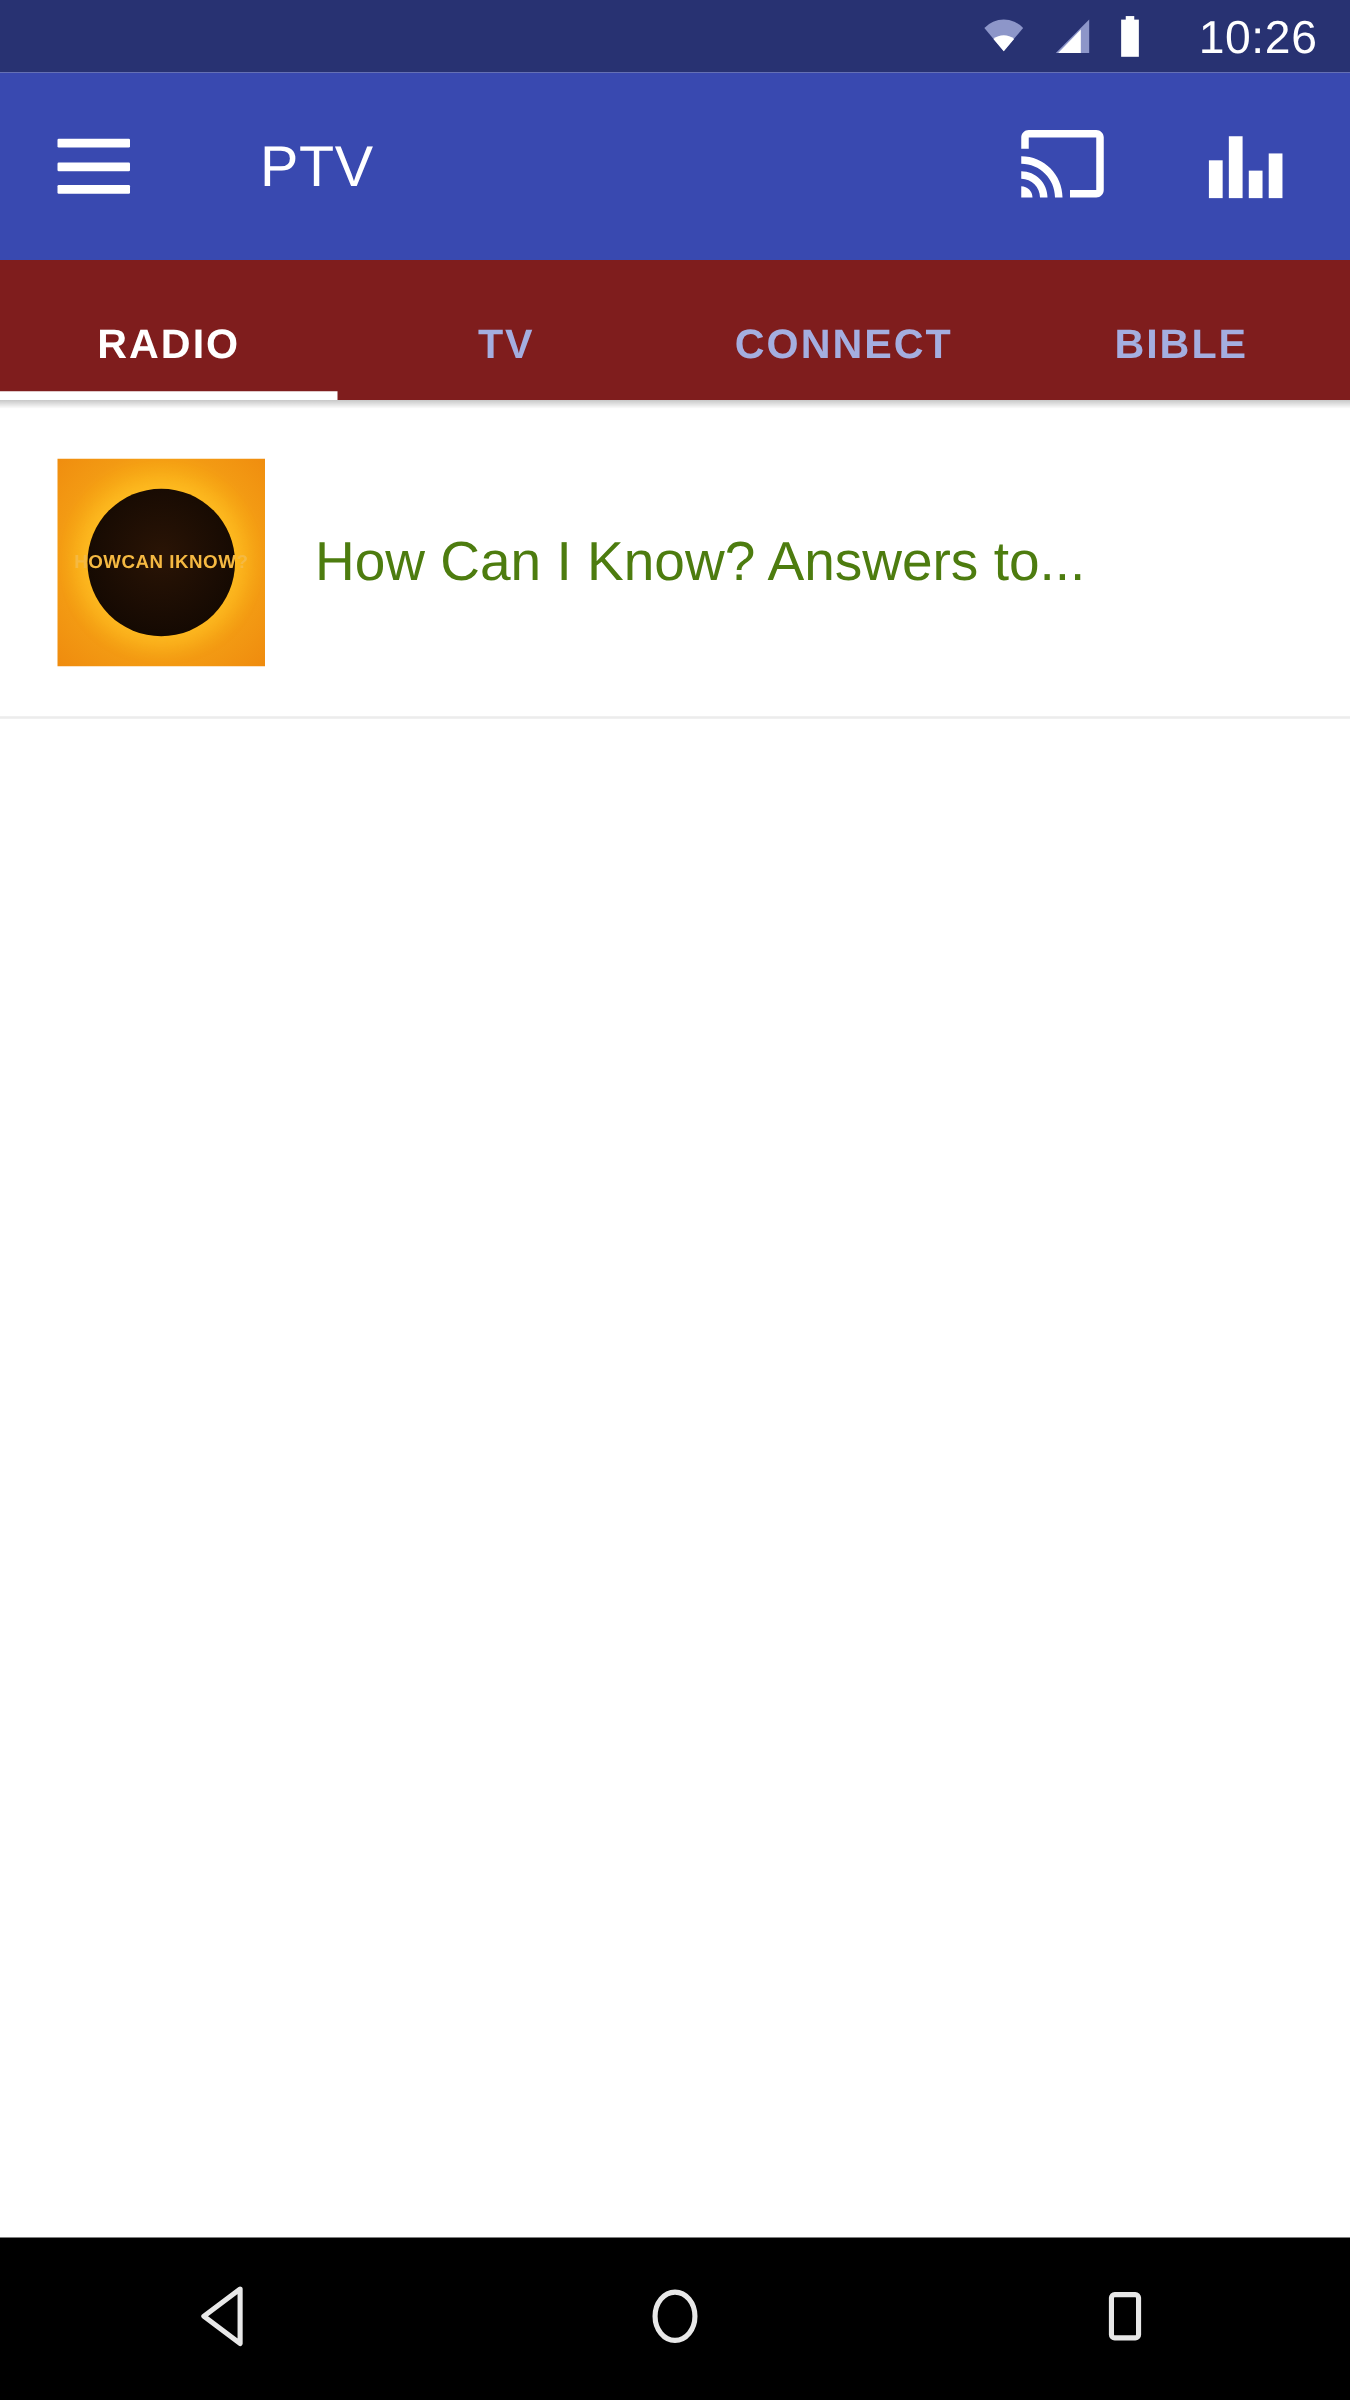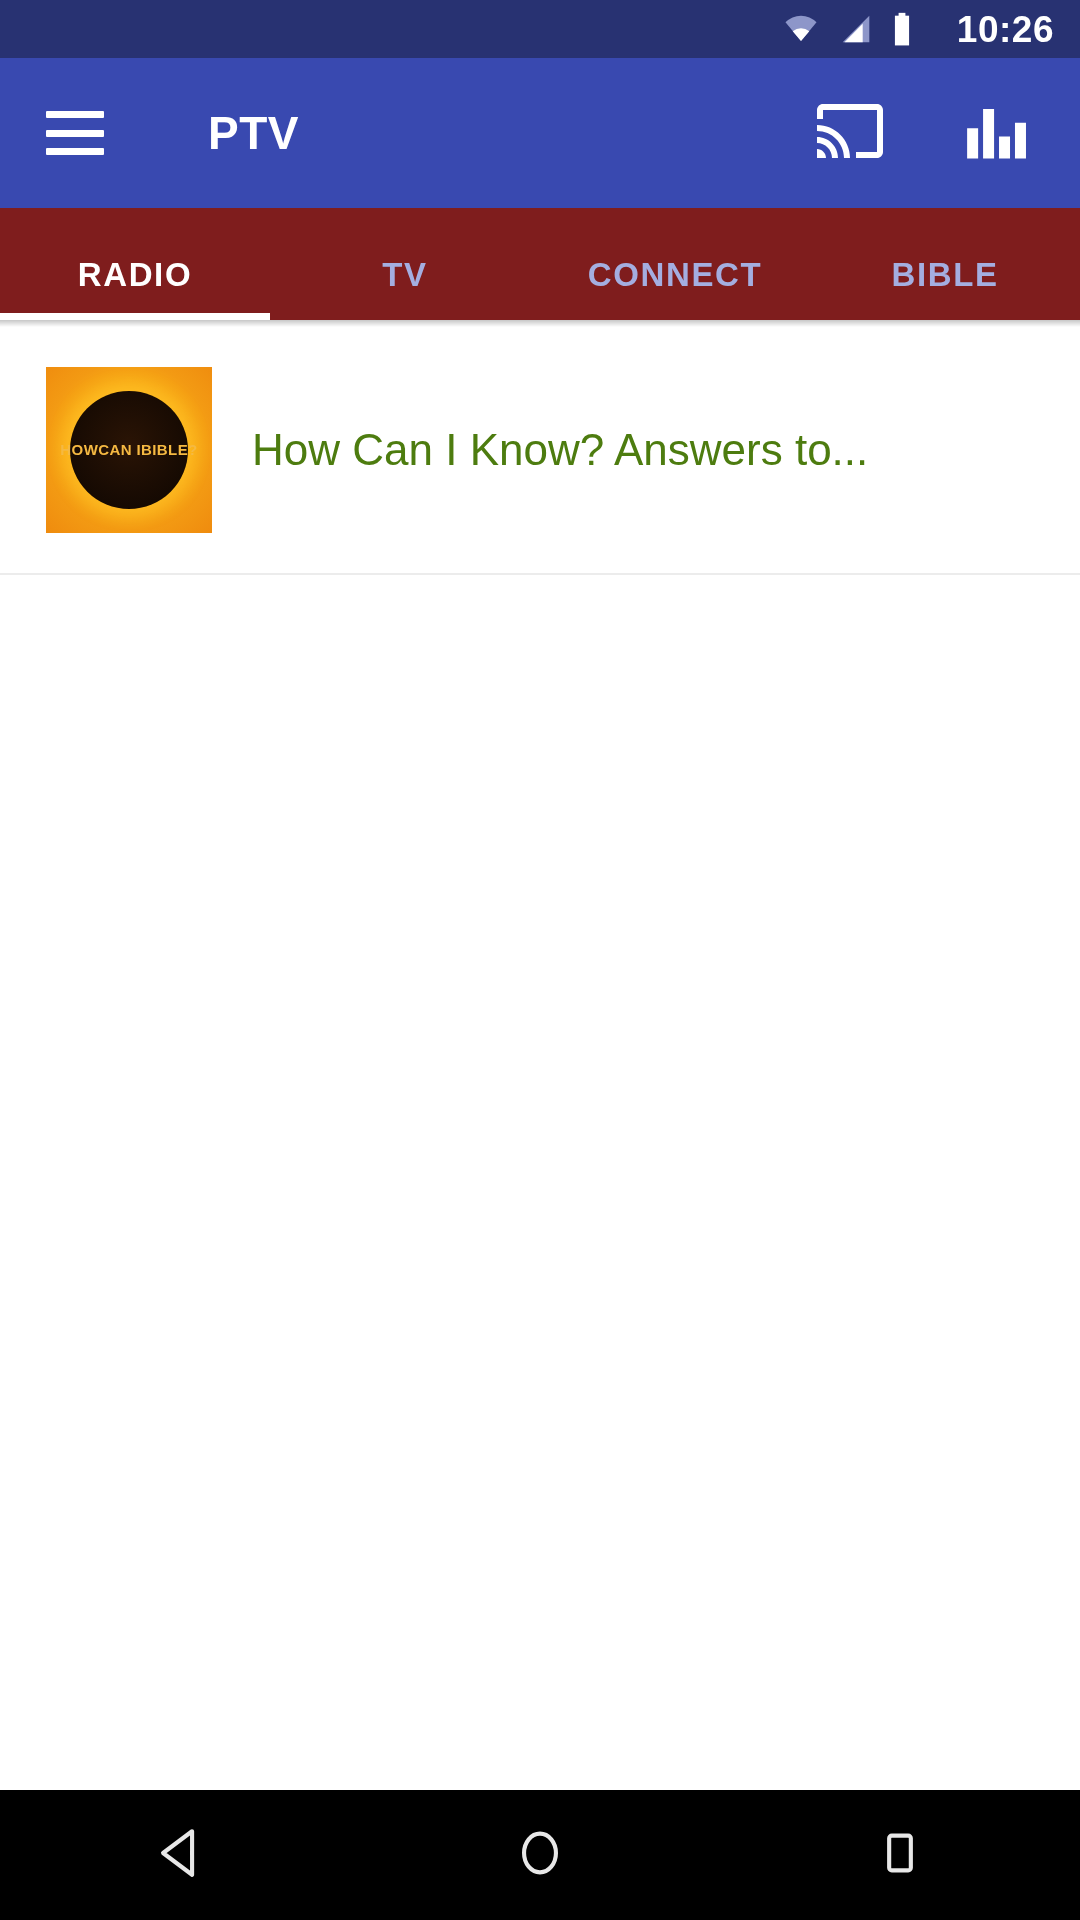--- a/index.html
+++ b/index.html
@@ -12,35 +12,35 @@
   #screen { position:relative; width:1080px; height:1920px; background:#fff; }
 
   
   .status-bar {
     height:58px; background:#283272;
     display:flex; align-items:center; justify-content:flex-end;
     padding-right:26px; gap:16px;
   }
   .sb-icon { display:block; }
   .status-time {
-    color:#ffffff; font-size:37px; font-weight:700;
+    color:#ffffff; font-size:37px; font-weight:400;
     letter-spacing:0.5px; margin-left:28px; line-height:1;
   }
 
   
   .app-bar {
     height:150px; background:#3949b0;
     display:flex; align-items:center; padding:0 46px;
     position:relative;
   }
   .hamburger { width:58px; height:44px; display:flex; flex-direction:column;
     justify-content:space-between; cursor:pointer; }
   .hamburger span { display:block; height:7px; background:#fff; border-radius:1px; }
   .app-title {
-    color:#ffffff; font-size:46px; font-weight:700;
+    color:#ffffff; font-size:46px; font-weight:400;
     margin-left:104px; letter-spacing:0.5px;
   }
   .app-actions { margin-left:auto; display:flex; align-items:center; gap:70px; }
   .action-btn { display:flex; align-items:center; justify-content:center;
     width:76px; height:76px; cursor:pointer; }
 
   
   .tab-bar {
     height:112px; background:#7f1d1d;
     display:flex; align-items:flex-end; position:relative;
@@ -166,21 +166,21 @@
     <div class="tab-indicator"></div>
   </div>
   <div class="appbar-shadow"></div>
 
   <div class="list">
     <div class="list-item">
       <div class="thumb">
         <div class="thumb-disc">
           <span>HOW</span>
           <span>CAN I</span>
-          <span>BIBLE?</span>
+          <span>KNOW?</span>
         </div>
       </div>
       <div class="item-title">How Can I Know? Answers to...</div>
     </div>
     <div class="divider"></div>
   </div>
 
   <div class="nav-bar">
     <div class="nav-btn">
       <span>

